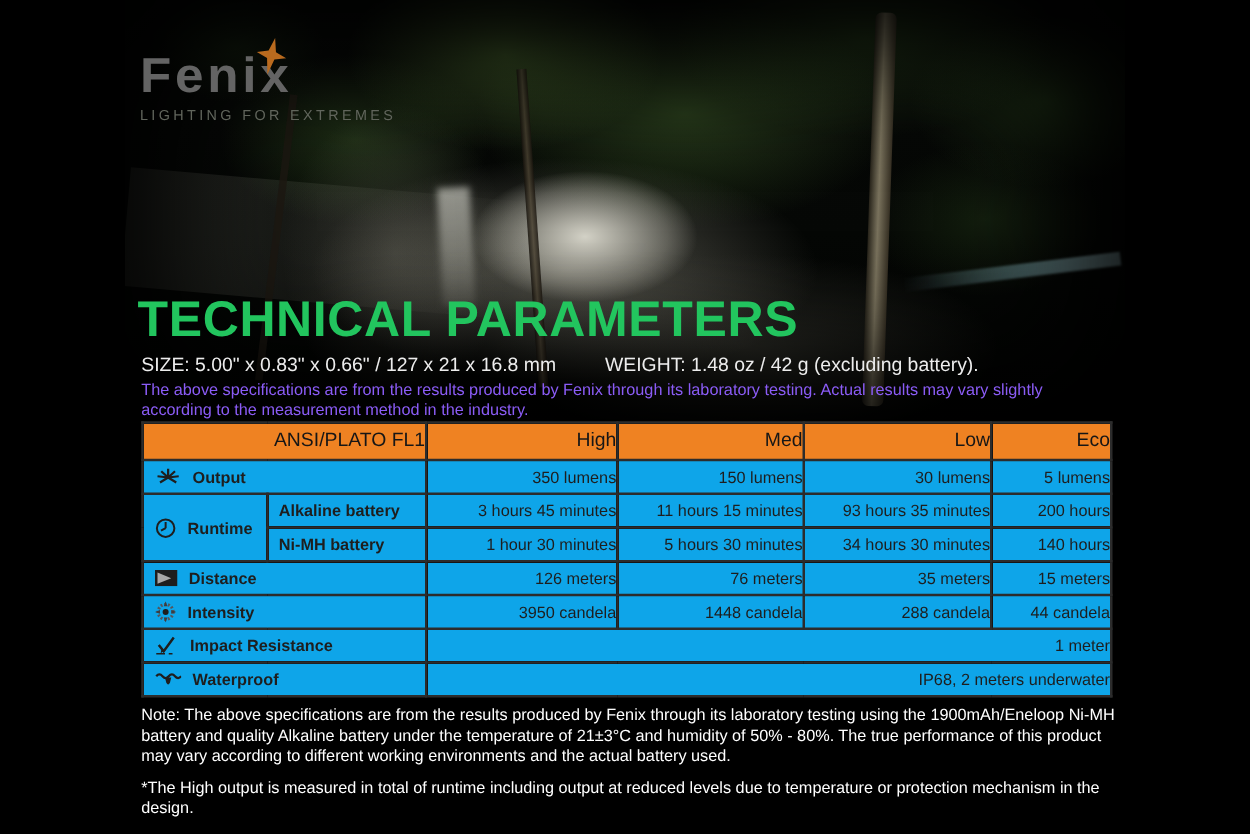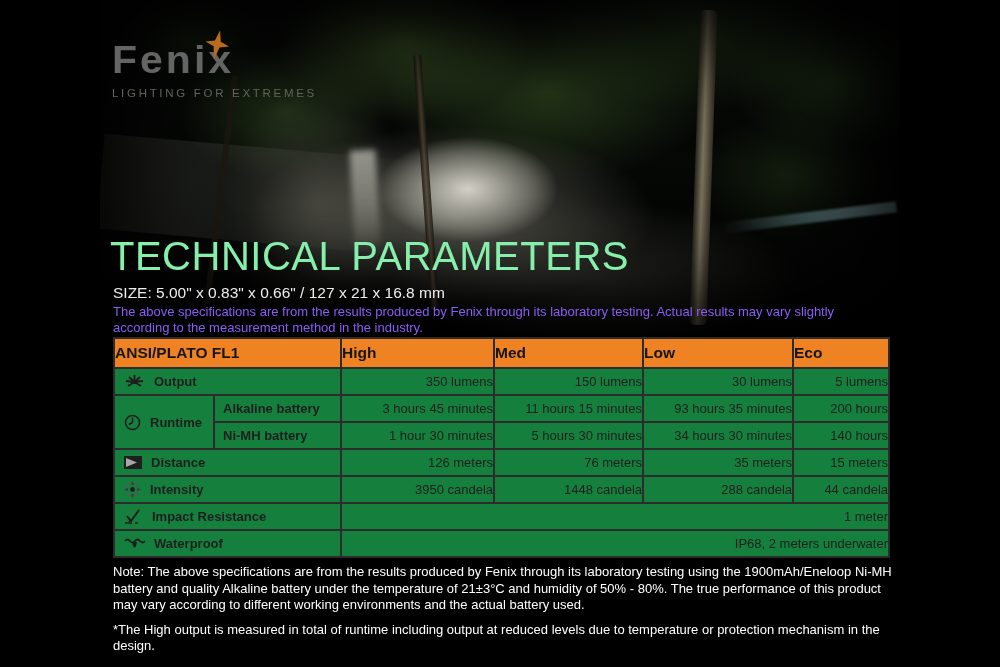--- a/index.html
+++ b/index.html
@@ -44,35 +44,35 @@
       transform:rotate(-7deg); filter:blur(1px); }
 
   
   #logo { position:absolute; left:112px; top:40px; }
   #logo .word { font-size:41px; font-weight:bold; color:#646464; letter-spacing:3px;
       line-height:1; transform:scaleY(.96); }
   #logo .star { position:absolute; left:93px; top:-10px; }
   #logo .tagline { margin-top:6px; font-size:11.5px; letter-spacing:2.7px; color:#61655c; }
 
   
-  #title { position:absolute; left:110px; top:234px; font-size:40px; font-weight:normal;
-      color:#86efac; letter-spacing:.5px; }
+  #title { position:absolute; left:110px; top:234px; font-size:40px; font-weight:bold;
+      color:#22c55e; letter-spacing:.5px; }
   #size-row { position:absolute; left:113px; top:284px; width:780px; height:20px;
       font-size:15.5px; color:#ededed; }
   #size-row .weight { position:absolute; left:371px; top:0; }
   #disclaimer { position:absolute; left:113px; top:304px; width:780px;
       font-size:13px; line-height:16px; color:#8b5cf6; }
 
   
   #spec-table { position:absolute; left:113px; top:337px; width:775px;
       border-collapse:collapse; table-layout:fixed; }
   #spec-table td, #spec-table th { border:2px solid #2c2c2c; overflow:hidden; }
-  #spec-table th { background:#ef8222; color:#161616; font-size:15.5px; font-weight:bold;
-      height:30px; text-align:left; }
-  #spec-table td { background:#15803d; color:#1e1e1e; font-size:13px; height:27px; }
+  #spec-table th { background:#ef8222; color:#161616; font-size:15.5px; font-weight:normal;
+      height:30px; text-align:right; }
+  #spec-table td { background:#0ea5e9; color:#1e1e1e; font-size:13px; height:27px; }
   td.val  { text-align:right; }
   td.label .labwrap { display:flex; align-items:center; gap:9px; padding-left:9px;
       font-weight:bold; }
   td.sub  { font-weight:bold; padding-left:8px; }
   .icon svg { display:block; }
 
   
   #notes { position:absolute; left:113px; top:564px; width:792px;
       font-size:13px; line-height:16.5px; color:#ffffff; }
   #notes .star-note { margin-top:8px; }
@@ -98,20 +98,21 @@
         <path d="M12 0 L15 11 L24 14 L15 17 L12 30 L9 17 L0 14 L9 11 Z" fill="#b96a1e" transform="rotate(12 12 15)"></path>
       </svg>
     </span>
     <div class="tagline">LIGHTING FOR EXTREMES</div>
   </div>
 
   <div id="title">TECHNICAL PARAMETERS</div>
 
   <div id="size-row">
     <span>SIZE: 5.00" x 0.83" x 0.66" / 127 x 21 x 16.8 mm</span>
+    <span class="weight">WEIGHT: 1.48 oz / 42 g (excluding battery).</span>
   </div>
 
   <div id="disclaimer">The above specifications are from the results produced by Fenix through its laboratory testing. Actual results may vary slightly according to the measurement method in the industry.</div>
 
   <table id="spec-table">
     <colgroup>
       <col style="width:100px">
         <col style="width:127px">
         <col style="width:153px">
       <col style="width:149px">

